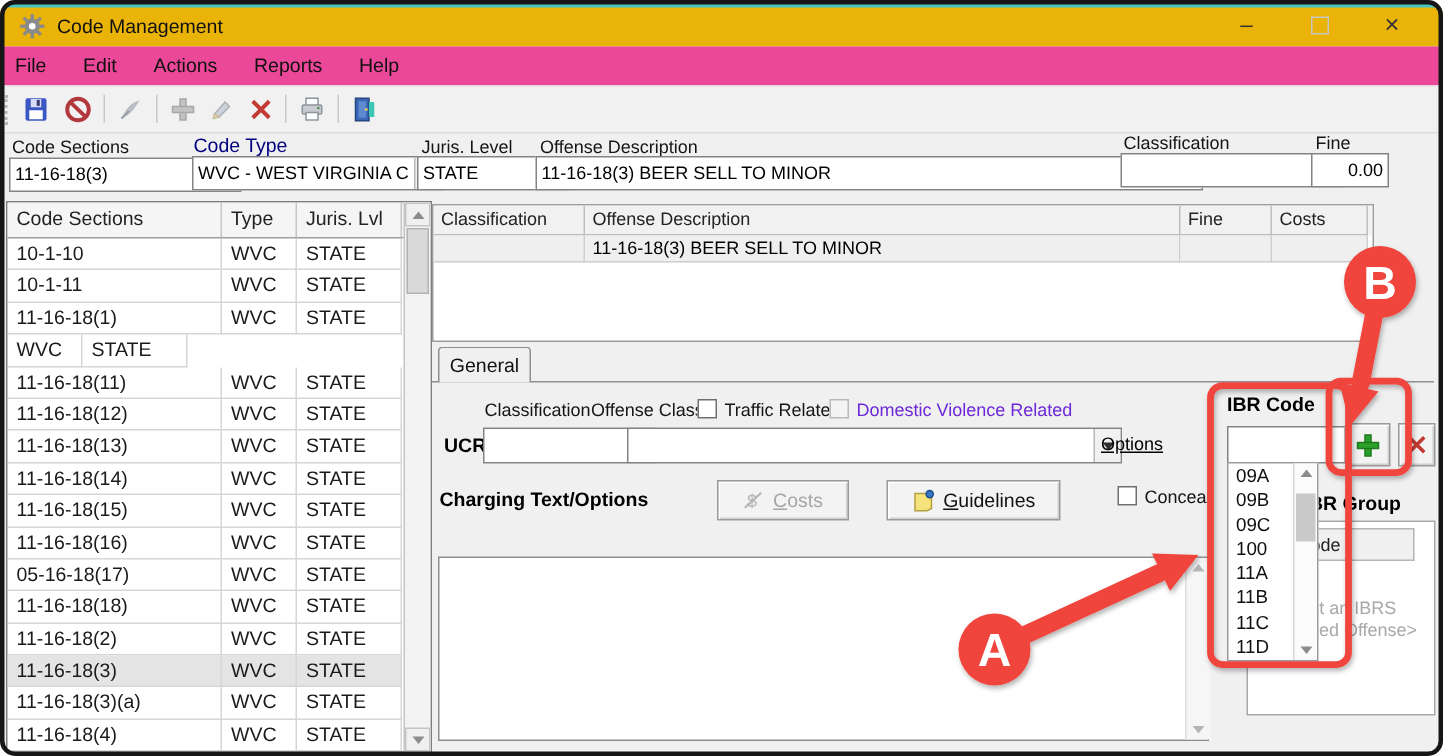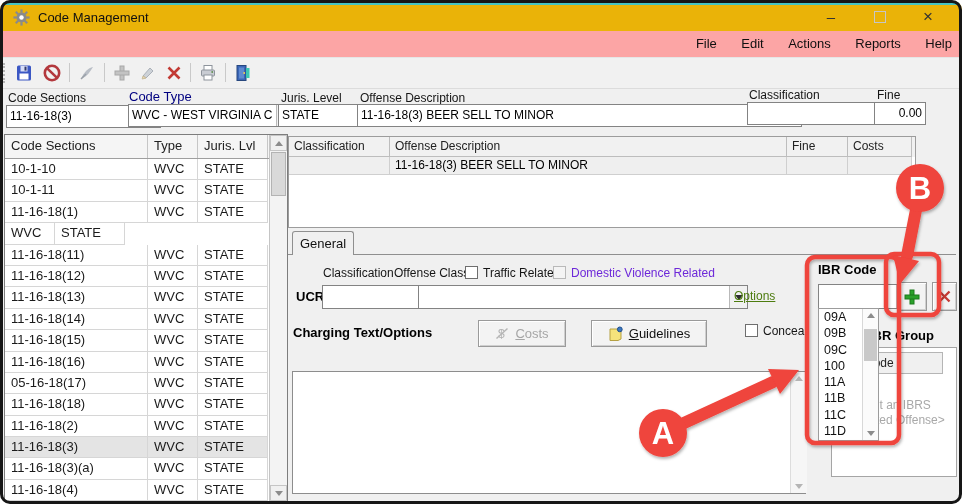--- a/index.html
+++ b/index.html
@@ -6,21 +6,21 @@
   .canvas{position:relative;width:962px;height:504px;font-family:"Liberation Sans",sans-serif;overflow:hidden;}
   .window{position:absolute;inset:0;background:#f0f0f0;border-radius:10px;overflow:hidden;}
   .frame-overlay{position:absolute;inset:0;border:3px solid #161616;border-radius:10px;z-index:40;pointer-events:none;}
   .accent-line{position:absolute;top:2px;left:3px;right:3px;height:3px;background:#47c5c3;z-index:39;}
 
   
   .titlebar{position:absolute;top:3px;left:0;right:0;height:28px;background:#eab308;}
   .title-text{position:absolute;left:38px;top:7px;font-size:13px;color:#111;}
   .win-btn{position:absolute;top:0;width:36px;height:27px;display:flex;align-items:center;justify-content:center;font-size:15px;color:#333;}
   .max-box{width:10px;height:10px;border:1px solid #c6c6c6;}
-  .menubar{position:absolute;top:31px;left:0;right:0;height:26px;background:#fca5a5;text-align:right;}
+  .menubar{position:absolute;top:31px;left:0;right:0;height:26px;background:#ec4899;}
   .menu-item{display:inline-block;padding:5px 10px 0 10px;font-size:13px;color:#101010;}
   .toolbar{position:absolute;top:57px;left:0;right:0;height:30px;background:#f1f1f1;border-top:1px solid #e6e6e6;border-bottom:1px solid #dcdcdc;}
   .grip{position:absolute;left:3px;top:5px;height:20px;width:3px;border-left:2px dotted #b5b5b5;}
   .tool-btn{position:absolute;top:3px;width:26px;height:24px;display:flex;align-items:center;justify-content:center;}
   .tool-sep{position:absolute;top:5px;width:1px;height:19px;background:#c9c9c9;}
 
   
   .lbl{position:absolute;font-size:12px;color:#151515;white-space:nowrap;}
   .lbl.navy{color:#000080;font-size:13px;}
   .lbl.bold{font-weight:bold;font-size:13px;color:#000;}
@@ -54,21 +54,21 @@
 
   
   .tab{position:absolute;left:292px;top:231px;width:62px;height:24px;background:#f0f0f0;border:1px solid #8f8f8f;border-bottom:none;border-radius:3px 3px 0 0;font-size:13px;color:#111;text-align:center;padding-top:4px;box-sizing:border-box;z-index:2;}
   .tab-line{position:absolute;left:288px;top:254px;width:668px;height:1px;background:#8f8f8f;z-index:1;}
 
   
   .chk{position:absolute;width:13px;height:13px;background:#fff;border:1px solid #6e6e6e;box-sizing:border-box;}
   .chk.disabled{border-color:#b9b9b9;background:#f4f4f4;}
   .btn{position:absolute;background:#f3f3f3;border:1px solid #9a9a9a;box-shadow:inset 1px 1px 0 #ffffff, inset -1px -1px 0 #cfcfcf;font-size:13px;color:#111;display:flex;align-items:center;justify-content:center;gap:5px;box-sizing:border-box;}
   .btn.disabled{color:#a6a6a6;}
-  .link{position:absolute;font-size:12px;color:#4d7c0f;text-decoration:underline;}
+  .link{position:absolute;font-size:12px;color:#000000;text-decoration:underline;}
   .fl{display:inline-block;}
   .fl::first-letter{text-decoration:underline;}
 
   
   .charging-area{position:absolute;left:292px;top:371px;width:514px;height:123px;background:#fff;border:1px solid #8d8d8d;box-sizing:border-box;}
   .ca-scroll{position:absolute;right:0;top:0;bottom:0;width:16px;background:#f6f6f6;border-left:1px solid #ddd;}
 
   
   .ibr-group{position:absolute;left:831px;top:347px;width:126px;height:130px;background:#fff;border:1px solid #a5a5a5;box-sizing:border-box;}
   .ig-hcell{position:absolute;top:4px;height:22px;background:#f0f0f0;border:1px solid #b5b5b5;box-sizing:border-box;font-size:12px;color:#222;padding:3px 0 0 5px;}

